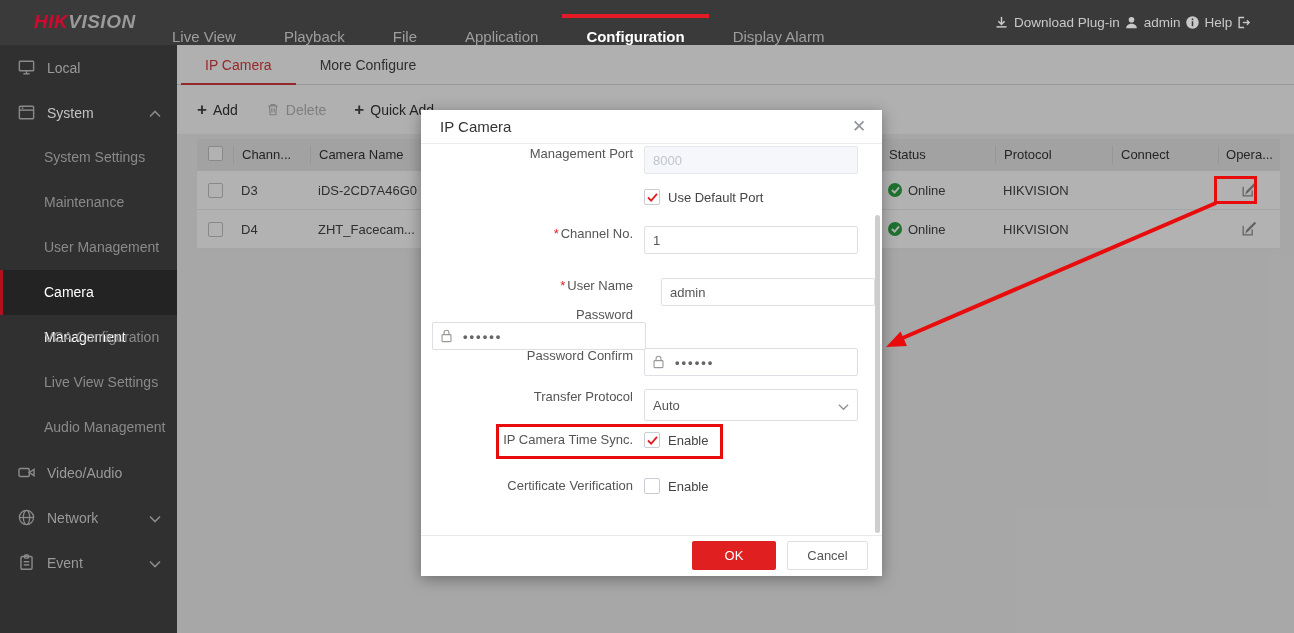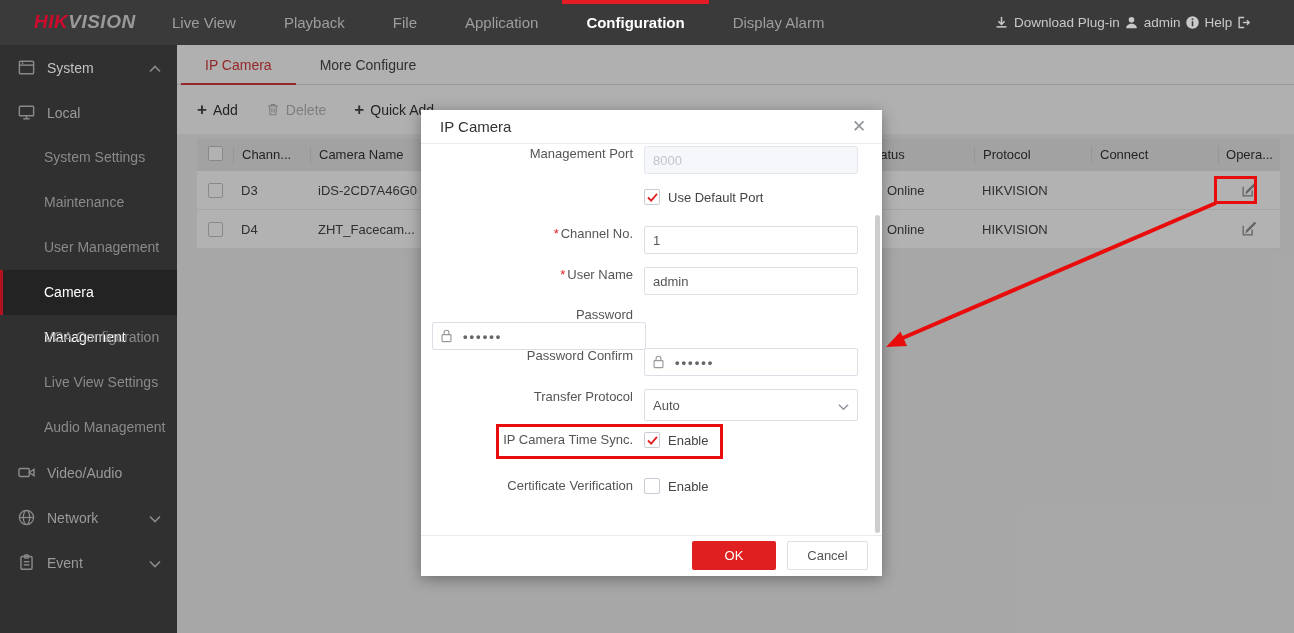--- a/index.html
+++ b/index.html
@@ -6,21 +6,21 @@
   html,body { width:1294px; height:633px; }
   body {
     position:relative; overflow:hidden; background:#f0f0f0;
     font-family:"Liberation Sans", sans-serif; font-size:13px; color:#333;
   }
   
   .topnav { position:absolute; left:0; top:0; width:1294px; height:45px; background:#3a3a3a; z-index:3; display:flex; align-items:center; }
   .logo { position:absolute; left:34px; top:11px; font-size:19px; font-weight:bold; font-style:italic; letter-spacing:.5px; }
   .logo .red { color:#cf0a2c; }
   .logo .gray { color:#9a9a9a; }
-  .nav-items { position:absolute; left:148px; top:4px; height:36px; display:flex;align-items:center; }
+  .nav-items { position:absolute; left:148px; top:14px; height:36px; display:flex; }
   .nav-item { position:relative; height:45px; line-height:45px; padding:0 24px; color:#9e9e9e; font-size:15px; cursor:pointer; white-space:nowrap; }
   .nav-item.active { color:#fff; font-weight:bold; }
   .nav-item.active::before { content:""; position:absolute; left:0; right:0; top:0; height:4px; background:#e31b25; }
   .nav-utils { position:absolute; left:994px; top:0; height:45px; display:flex; align-items:center; gap:4px; color:#c9c9c9; font-size:13.5px; white-space:nowrap; }
   .util { display:flex; align-items:center; gap:5px; cursor:pointer; }
   .util svg { display:block; }
   
   .sidebar { position:absolute; left:0; top:45px; width:177px; height:588px; background:#303030; z-index:3; }
   .side-row { position:relative; height:45px; display:flex; align-items:center; cursor:pointer; }
   .side-row .s-icon { position:absolute; left:17px; top:13px; width:19px; height:19px; color:#8a8a8a; }
@@ -45,21 +45,21 @@
   .t-head { display:flex; height:32px; background:#e9e9e9; align-items:center; font-size:13px; color:#333; }
   .t-row { display:flex; height:39px; background:#fff; align-items:center; border-bottom:1px solid #ececec; font-size:13px; color:#444; }
   .tc { padding-left:8px; overflow:hidden; white-space:nowrap; }
   .tc-cb { width:36px; display:flex; justify-content:center; padding-left:0; }
   .tc-chan { width:77px; }
   .tc-name { width:160px; }
   .tc-fill { flex:1; }
   .tc-status { width:115px; display:flex; align-items:center; gap:6px; }
   .tc-proto { width:117px; }
   .tc-conn { width:106px; }
-  .tc-op { width:62px; display:flex; justify-content:center; padding-left:0;margin-left:21px; }
+  .tc-op { width:62px; display:flex; justify-content:center; padding-left:0; }
   .t-head .tc { border-left:1px solid #d8d8d8; height:18px; line-height:18px; }
   .t-head .tc-cb { border-left:none; }
   .cb { width:15px; height:15px; background:#fff; border:1px solid #c4c4c4; border-radius:2px; display:inline-flex; align-items:center; justify-content:center; }
   .dot-ok { width:14px; height:14px; border-radius:50%; background:#2ba245; color:#fff; display:flex; align-items:center; justify-content:center; }
   .edit-ic { color:#8f8f8f; cursor:pointer; display:flex; }
   
   .backdrop { position:absolute; left:177px; top:45px; right:0; bottom:0; background:rgba(0,0,0,.30); z-index:5; }
   
   .modal { position:absolute; left:421px; top:110px; width:461px; height:466px; background:#fff; z-index:10; box-shadow:0 3px 14px rgba(0,0,0,.35); }
   .m-header { position:relative; height:34px; line-height:34px; border-bottom:1px solid #ededed; }
@@ -135,38 +135,38 @@
             <path d="M11 12h10"></path>
             <path d="M17.5 8.5L21 12l-3.5 3.5"></path>
           </svg>
         </span>
 
     </div>
   </div>
 </div>
 
 <div class="sidebar">
+  <div class="side-row">
+    <span class="s-icon"><svg width="19" height="19" viewBox="0 0 24 24" fill="none" stroke="currentColor" stroke-width="1.8">
+          <rect x="3" y="4" width="18" height="12" rx="1"></rect>
+          <path d="M12 16v4"></path>
+          <path d="M8 20h8"></path>
+        </svg></span>
+    <span class="s-label">Local</span>
+  </div>
   <div class="side-row parent-open">
     <span class="s-icon"><svg width="19" height="19" viewBox="0 0 24 24" fill="none" stroke="currentColor" stroke-width="1.8">
           <rect x="3" y="4" width="18" height="16" rx="1.5"></rect>
           <path d="M3 9h18"></path>
           <path d="M6 6.5h2"></path>
         </svg></span>
     <span class="s-label">System</span>
     <span class="chev"><svg width="12" height="10" viewBox="0 0 12 8" fill="none" stroke="currentColor" stroke-width="1.6">
           <path d="M1 6.5L6 1.5l5 5"></path>
         </svg></span>
-  </div>
-  <div class="side-row">
-    <span class="s-icon"><svg width="19" height="19" viewBox="0 0 24 24" fill="none" stroke="currentColor" stroke-width="1.8">
-          <rect x="3" y="4" width="18" height="12" rx="1"></rect>
-          <path d="M12 16v4"></path>
-          <path d="M8 20h8"></path>
-        </svg></span>
-    <span class="s-label">Local</span>
   </div>
   <div class="side-sub">System Settings</div>
   <div class="side-sub">Maintenance</div>
   <div class="side-sub">User Management</div>
   <div class="side-sub active">Camera Management</div>
   <div class="side-sub">VCA Configuration</div>
   <div class="side-sub">Live View Settings</div>
   <div class="side-sub">Audio Management</div>
   <div class="side-row">
     <span class="s-icon"><svg width="19" height="19" viewBox="0 0 24 24" fill="none" stroke="currentColor" stroke-width="1.8">
@@ -321,21 +321,21 @@
     </div>
   </div>
 
   <div class="m-row" style="top:116px;">
     <div class="m-label"><span class="req">*</span><span>Channel No.</span></div>
     <div class="m-field">
       <input class="m-input" value="1" style="">
     </div>
   </div>
 
-  <div class="m-row" style="top:157px;">
+  <div class="m-row" style="top:168px;gap:17px;">
     <div class="m-label"><span class="req">*</span><span>User Name</span></div>
     <div class="m-field">
       <input class="m-input" value="admin" style="">
     </div>
   </div>
 
   <div class="m-row" style="top:197px;flex-direction:column;">
     <div class="m-label">Password</div>
     <div class="m-field">
       <span class="lock"><svg width="13" height="15" viewBox="0 0 16 18" fill="none" stroke="currentColor" stroke-width="1.4">

